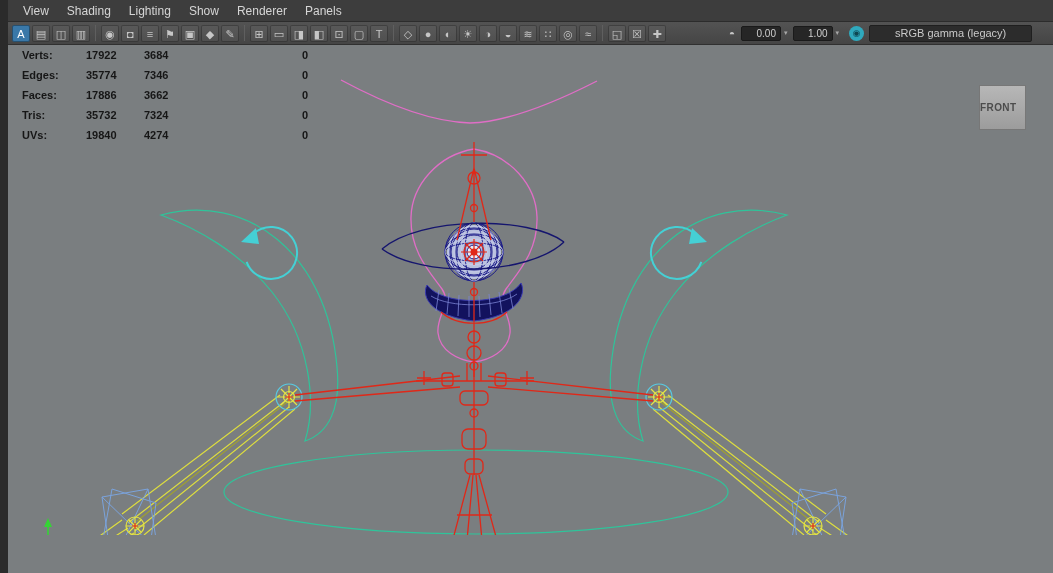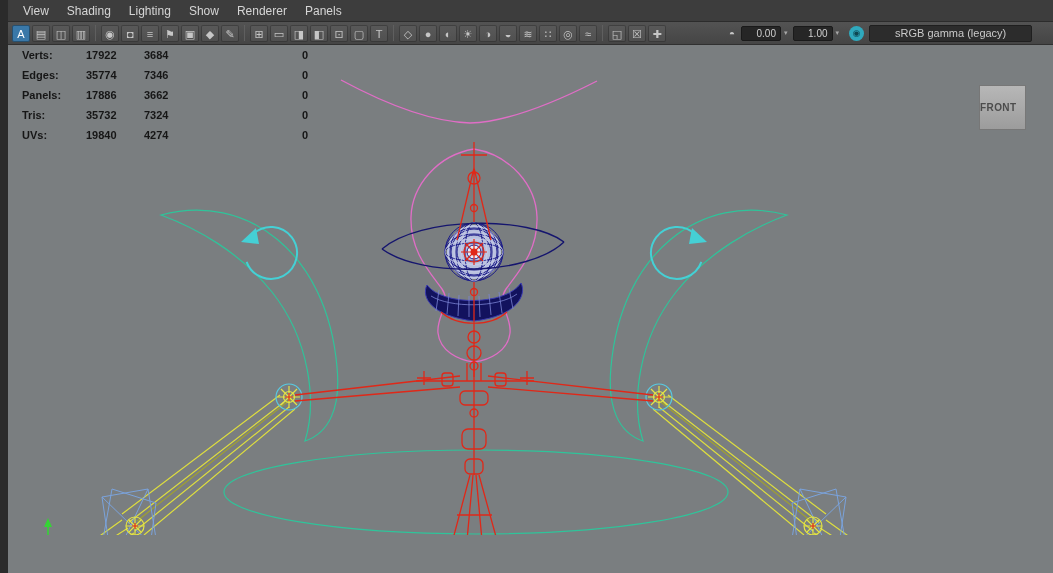--- a/index.html
+++ b/index.html
@@ -278,21 +278,21 @@
         <span class="hud-val">3684</span>
         <span class="hud-val">0</span>
       </div>
       <div class="hud-row">
         <span>Edges:</span>
         <span class="hud-val">35774</span>
         <span class="hud-val">7346</span>
         <span class="hud-val">0</span>
       </div>
       <div class="hud-row">
-        <span>Panels:</span>
+        <span>Faces:</span>
         <span class="hud-val">17886</span>
         <span class="hud-val">3662</span>
         <span class="hud-val">0</span>
       </div>
       <div class="hud-row">
         <span>Tris:</span>
         <span class="hud-val">35732</span>
         <span class="hud-val">7324</span>
         <span class="hud-val">0</span>
       </div>

